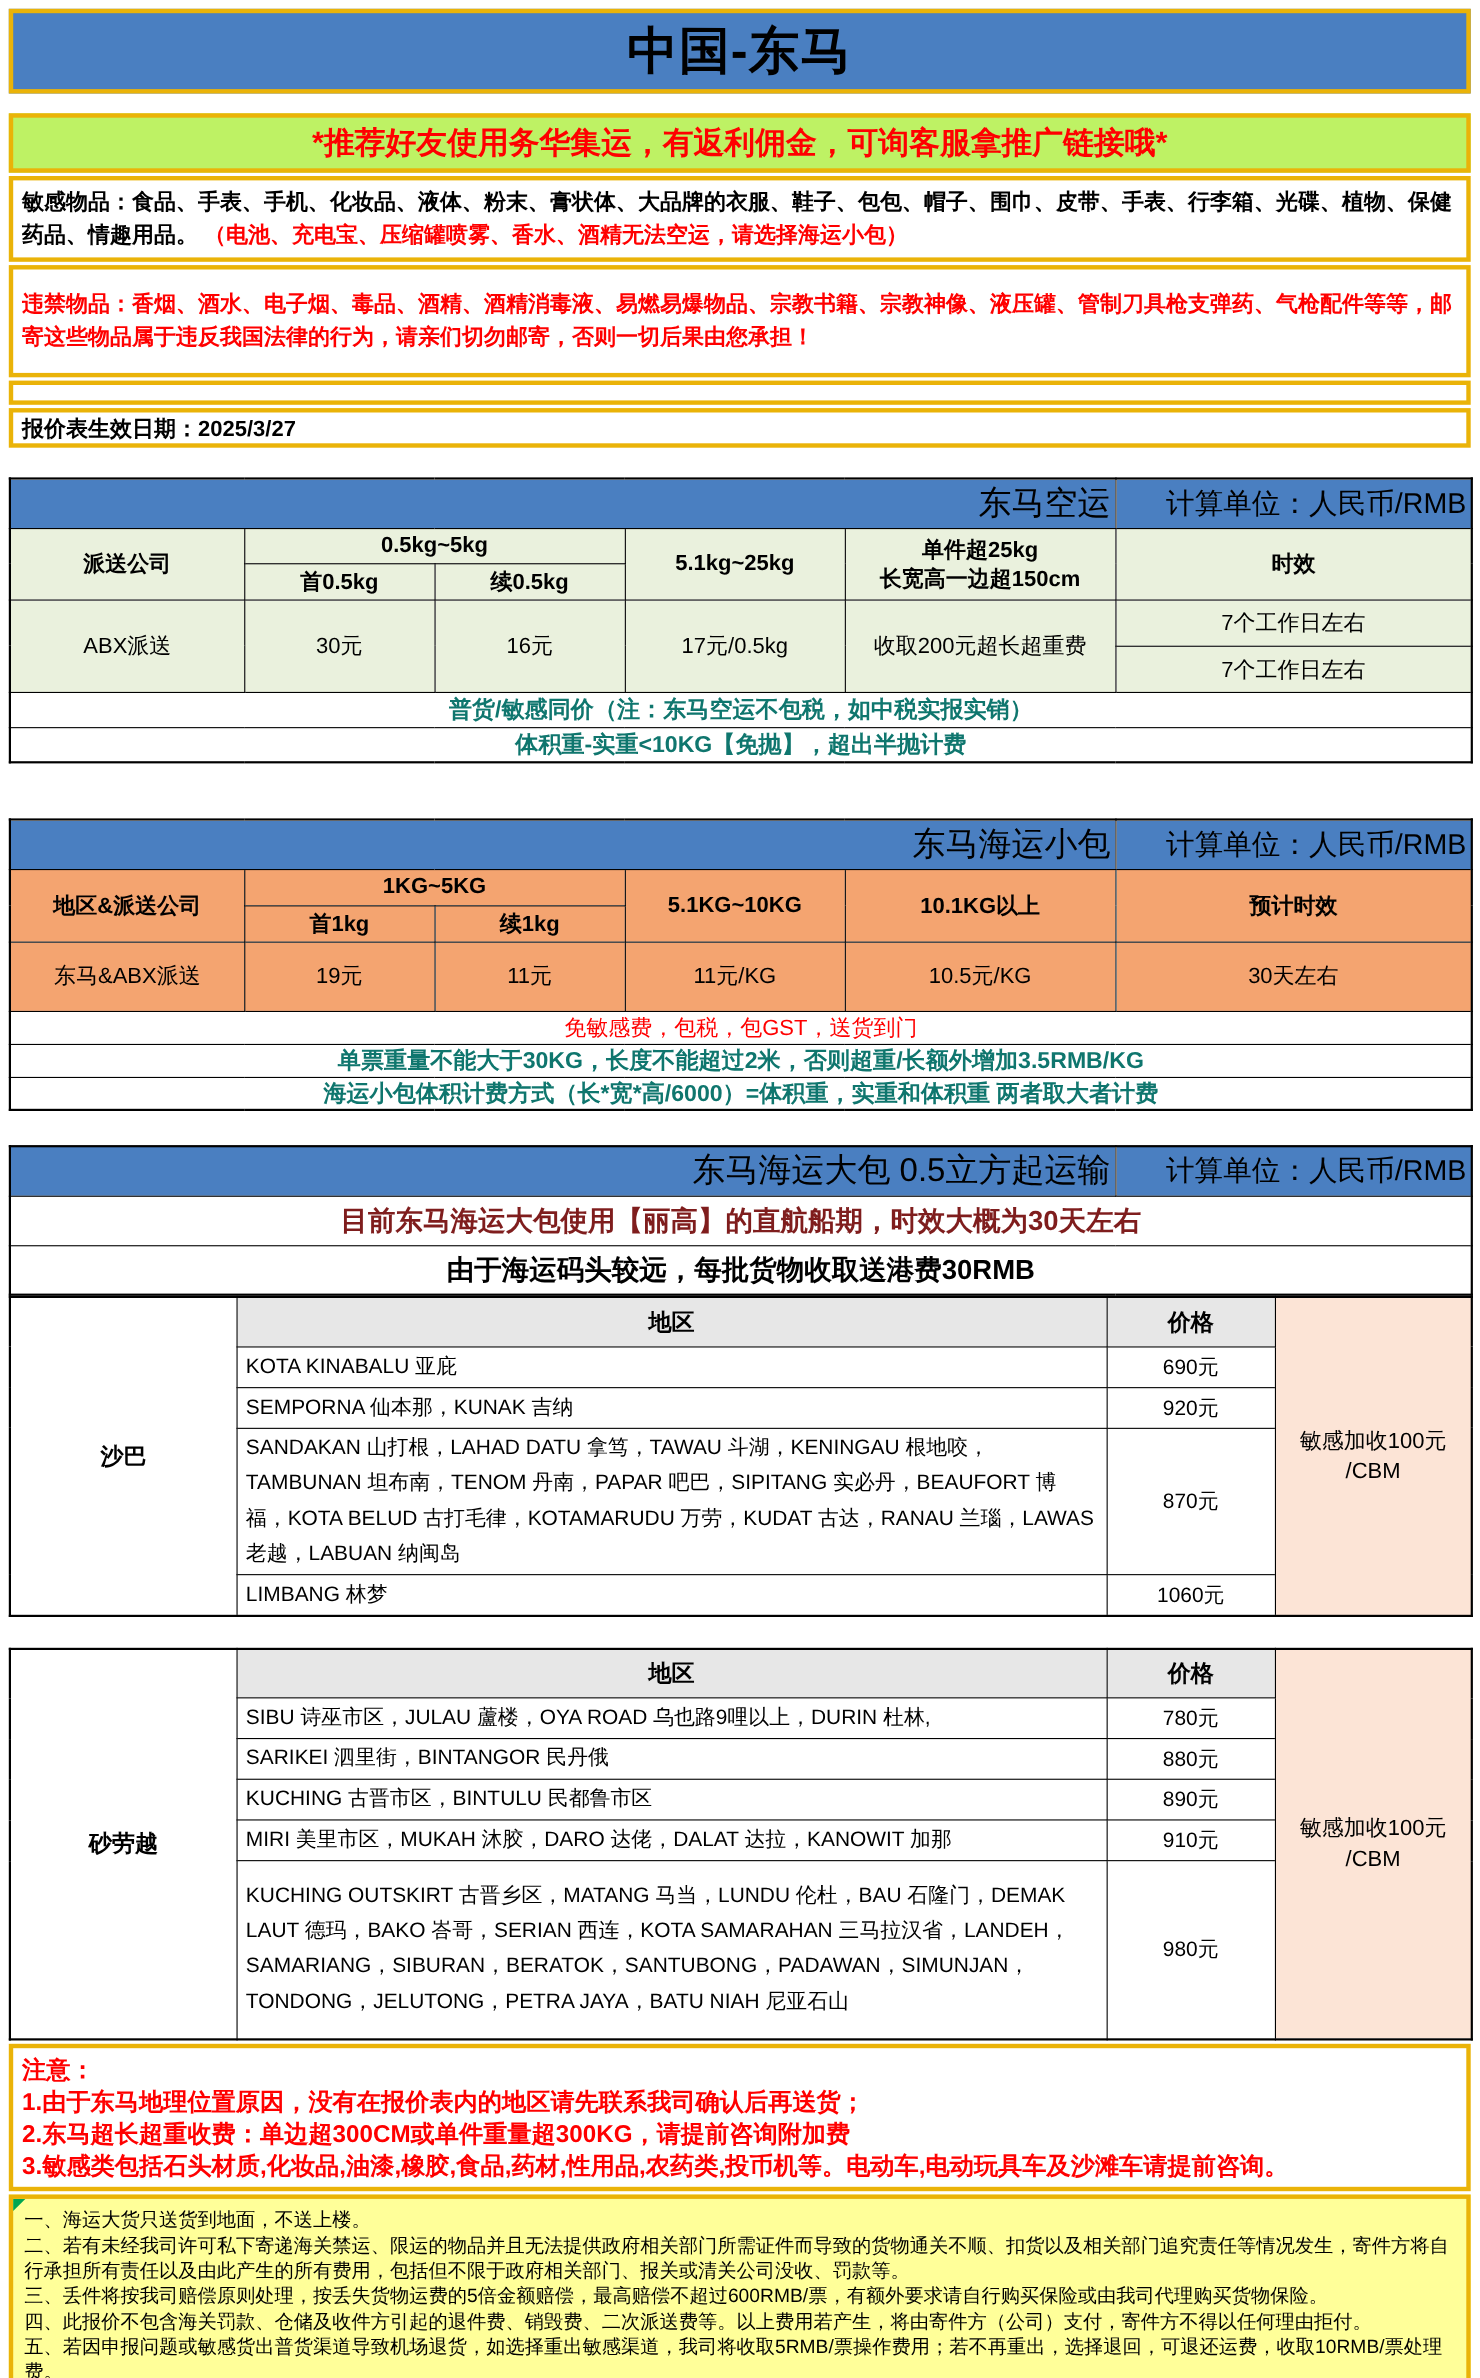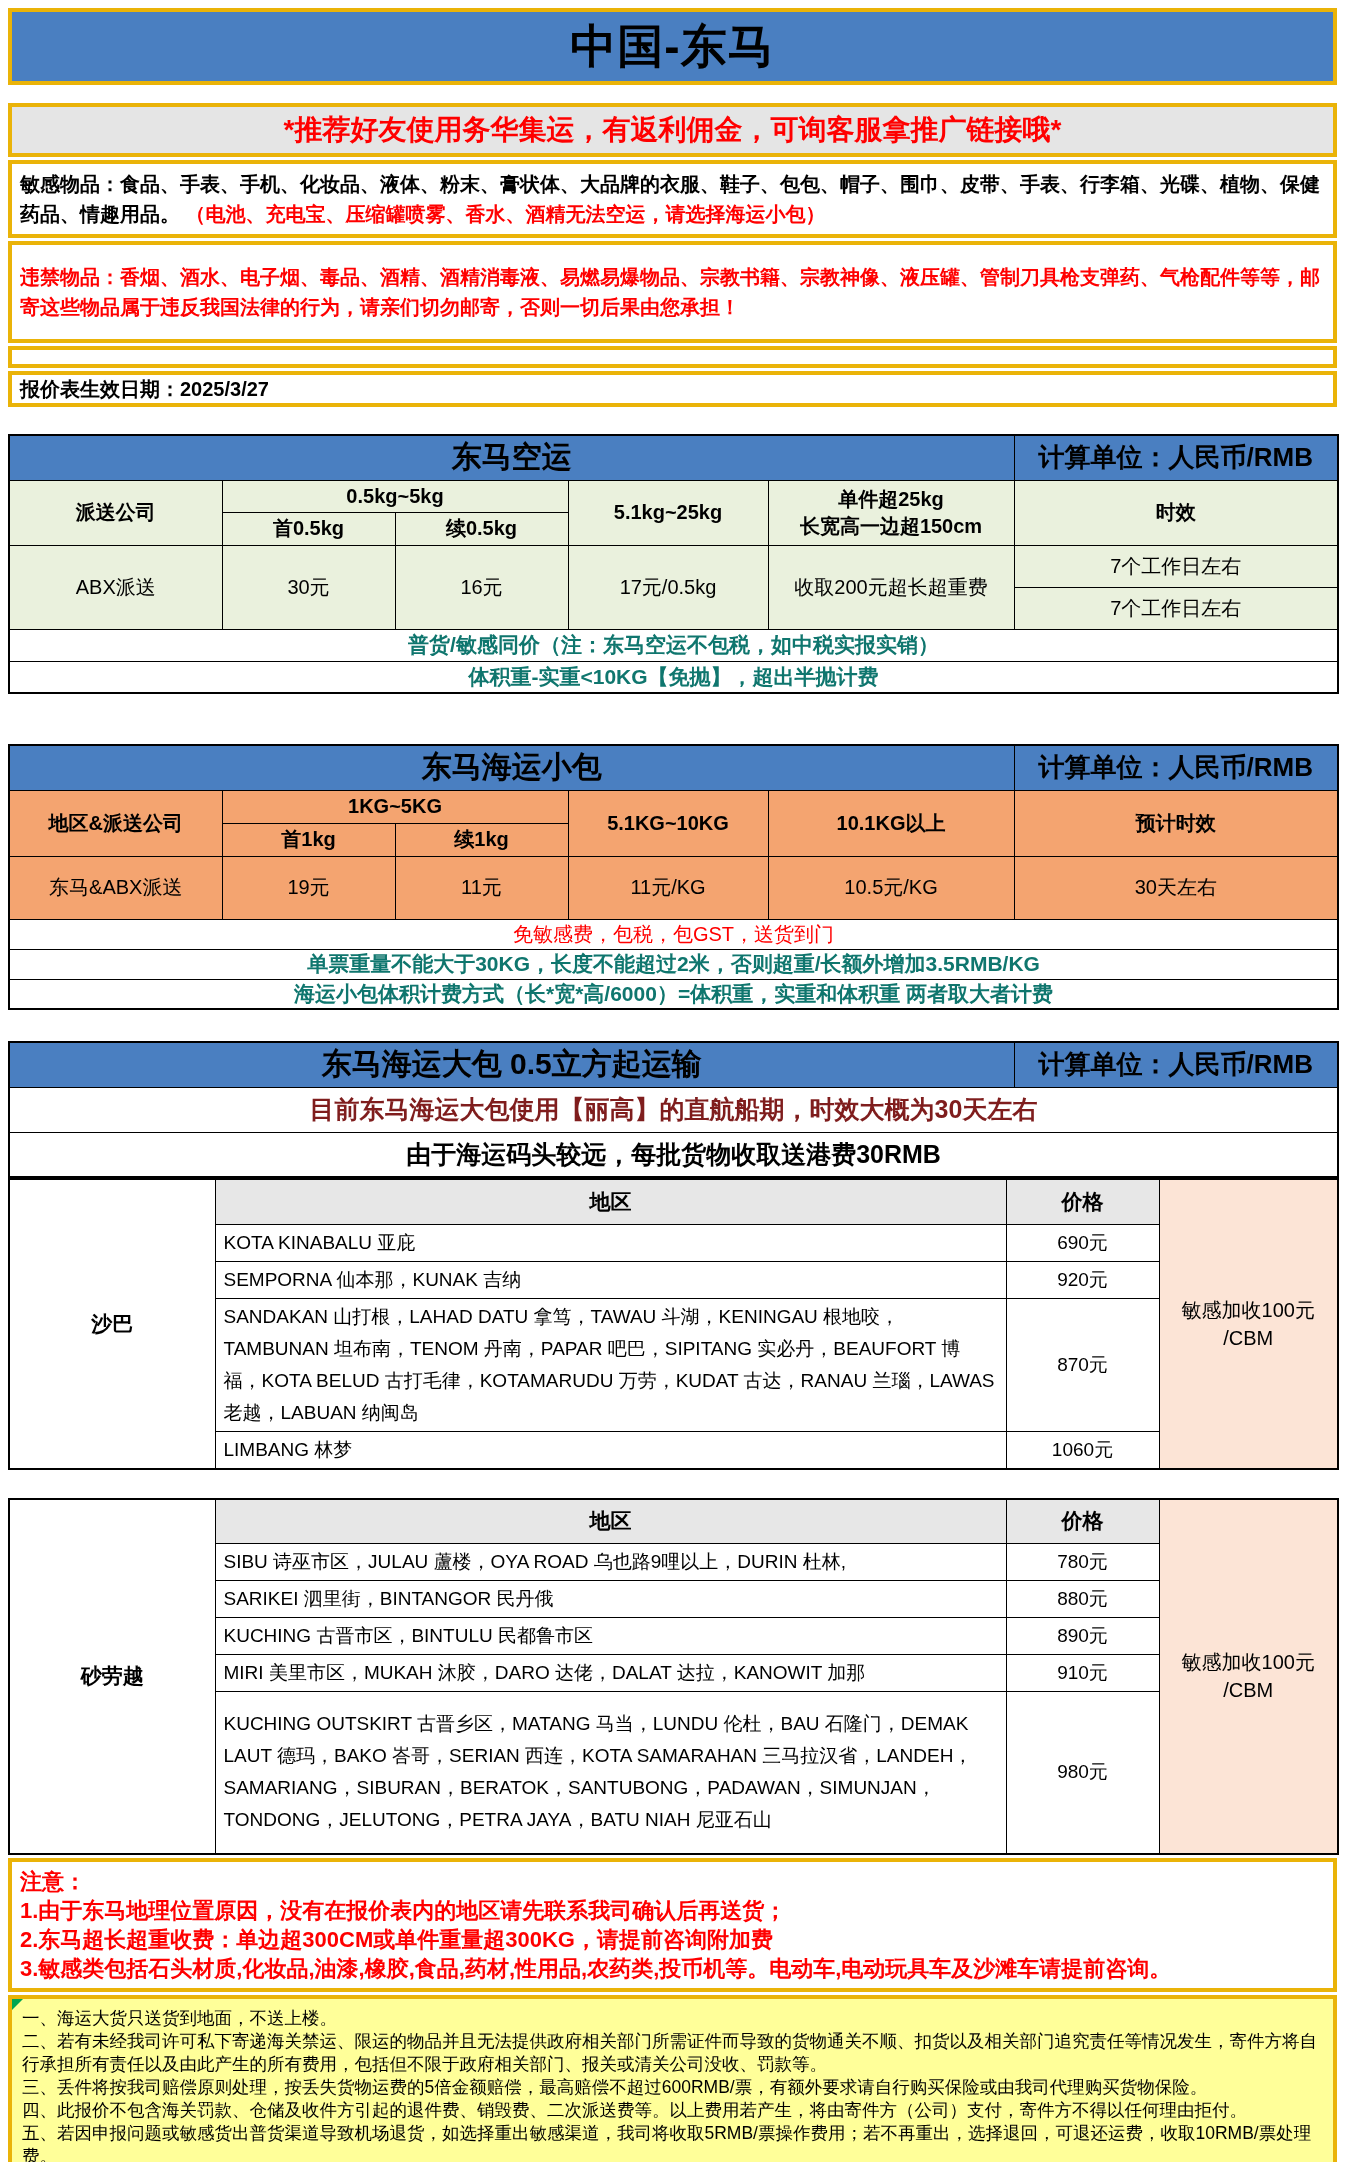--- a/index.html
+++ b/index.html
@@ -3,32 +3,32 @@
 <meta charset="utf-8">
 <style>
   html,body{margin:0;padding:0;background:#fff;}
   body{width:1345px;font-family:"Liberation Sans","DejaVu Sans",sans-serif;color:#000;}
   .sheet{width:1345px;height:2162px;box-sizing:border-box;padding:8px;position:relative;}
   .box{border:4px solid #eab308;box-sizing:border-box;}
   
   .title-box{background:#4a7fc1;height:77px;display:flex;align-items:center;justify-content:center;}
   .title-box .t{font-size:46px;font-weight:bold;letter-spacing:1px;}
   .spacer-box{height:16px;border:1.5px solid #000;border-left:none;border-right:none;margin-top:2px;border-top:none;}
-  .banner-box{background:#e5e5e5;height:54px;margin-top:2px;display:flex;align-items:center;justify-content:center;}
+  .banner-box{background:#bef264;height:54px;margin-top:2px;display:flex;align-items:center;justify-content:center;}
   .banner-box .t{color:#f00;font-weight:bold;font-size:28px;}
   .sens-box{margin-top:3px;padding:5px 8px;font-size:20px;font-weight:bold;line-height:30px;}
   .sens-red{color:#f00;}
   .proh-box{margin-top:3px;padding:17px 8px;font-size:20px;font-weight:bold;line-height:30px;color:#f00;}
   .empty-box{margin-top:3px;height:22px;}
   .date-box{margin-top:3px;height:36px;display:flex;align-items:center;padding:0 8px;font-size:20px;font-weight:bold;}
   
   table{border-collapse:collapse;table-layout:fixed;width:1329px;}
   td{border:1.5px solid #000;text-align:center;vertical-align:middle;padding:0 4px;box-sizing:border-box;overflow:hidden;}
   table.outer{border:2px solid #000;}
-  .bluehead{background:#4a7fc1;font-weight:bold;}
+  .bluehead{background:#4a7fc1;font-weight:normal;text-align:right;}
   .bluehead .big{font-size:30px;}
   .bluehead .unit{font-size:26px;}
   tr.h45 td{height:45px;}
   tr.h42 td{height:42px;}
   tr.h33 td{height:33px;}
   tr.h32 td{height:32px;}
   tr.h30 td{height:30px;}
   tr.h63 td{height:63px;}
   .greenbg{background:#eaf1dd;}
   .orangebg{background:#f4a470;}

